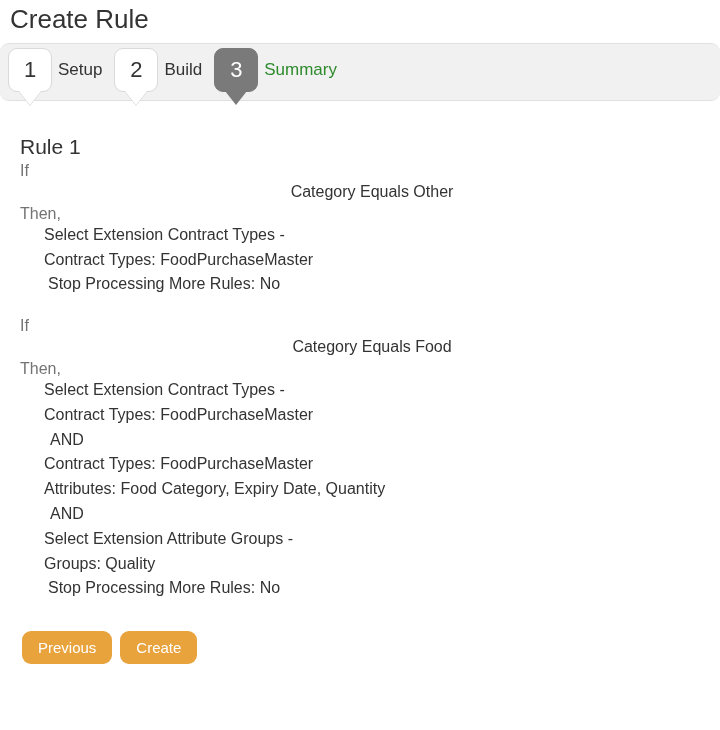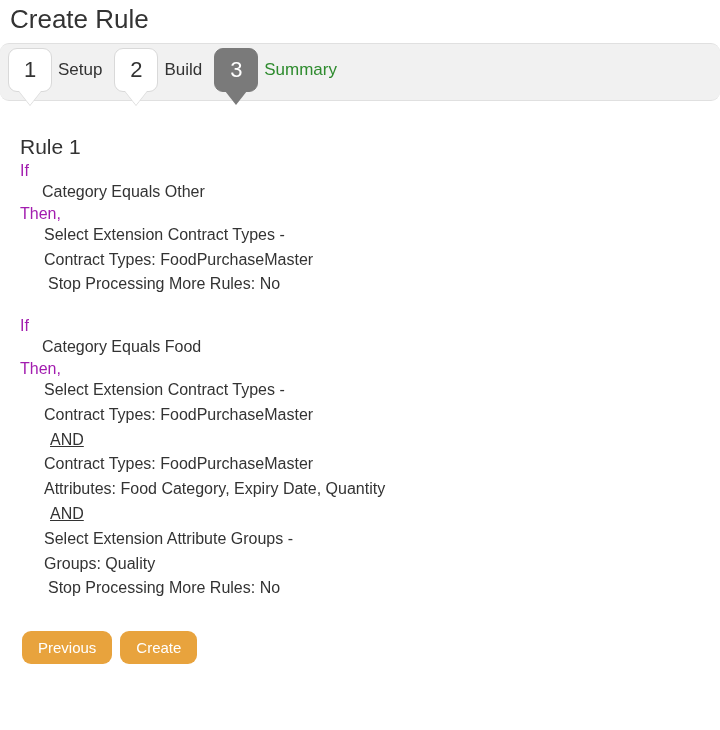--- a/index.html
+++ b/index.html
@@ -78,39 +78,39 @@
       margin-top: 20px;
     }
     .rule-title {
       font-size: 21px;
       font-weight: 400;
       color: #333;
       margin-bottom: 3px;
     }
     .rule-if, .rule-then {
       font-size: 16px;
-      color: #a21caf;
+      color: #737373;
     }
     .rule-cond {
       padding-left: 22px;
       font-size: 16px;
       color: #333;
       line-height: 1.55;
+      text-align: center;
     }
     .rule-actions {
       padding-left: 24px;
     }
     .rule-line {
       font-size: 16px;
       color: #333;
       line-height: 1.55;
     }
     .rule-and {
       padding-left: 6px;
-      text-decoration: underline;
     }
     .rule-stop {
       padding-left: 4px;
     }
     .button-row {
       padding: 6px 18px 16px 22px;
       display: flex;
       gap: 8px;
     }
     .btn {

